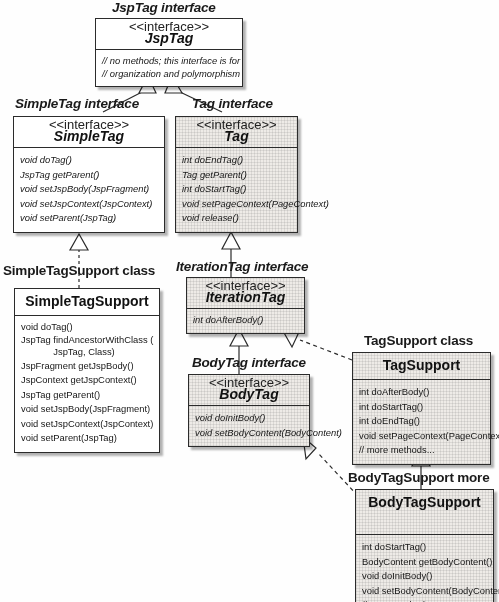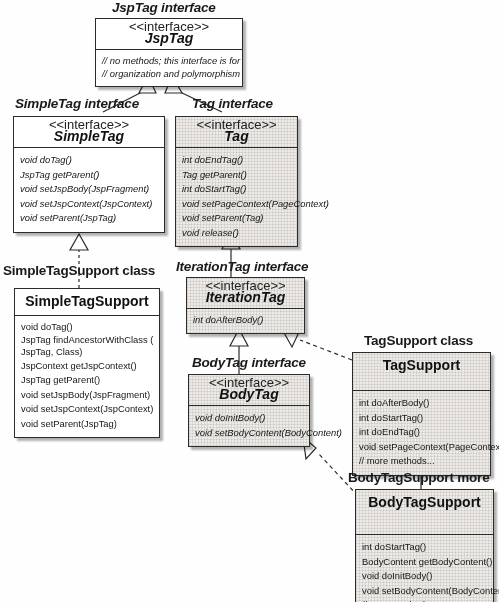--- a/index.html
+++ b/index.html
@@ -82,21 +82,21 @@
     font-size: 9.4px;
     font-style: italic;
     color: #161616;
     line-height: 14.5px;
     white-space: nowrap;
   }
   .m.plain {
     font-style: normal;
   }
   .m.indent {
-    text-align: left;
+    text-align: center;
     padding-right: 6px;
   }
   .m.tight {
     line-height: 12.5px;
   }
   
   #box-jsptag     { left: 95px;  top: 18px;  width: 148px; }
   #box-simpletag  { left: 13px;  top: 116px; width: 152px; }
   #box-tag        { left: 175px; top: 116px; width: 123px; }
   #box-stsupport  { left: 14px;  top: 288px; width: 146px; }
@@ -190,33 +190,33 @@
   <div class="box gray" id="box-tag">
     <div class="hdr">
       <div class="stereo">&lt;&lt;interface&gt;&gt;</div>
       <div class="tname">Tag</div>
     </div>
     <div class="body">
       <div class="m">int doEndTag()</div>
       <div class="m">Tag getParent()</div>
       <div class="m">int doStartTag()</div>
       <div class="m">void setPageContext(PageContext)</div>
-      <div class="m">void setParent(Tag)</div>
       <div class="m">void release()</div>
     </div>
   </div>
 
   <div class="box" id="box-stsupport">
     <div class="hdr">
       <div class="tname plain" style="padding:3px 0 3px 0;">SimpleTagSupport</div>
     </div>
     <div class="body">
       <div class="m plain tight">void doTag()</div>
       <div class="m plain tight">JspTag findAncestorWithClass (</div>
       <div class="m plain tight indent">JspTag, Class)</div>
+      <div class="m plain">JspFragment getJspBody()</div>
       <div class="m plain">JspContext getJspContext()</div>
       <div class="m plain">JspTag getParent()</div>
       <div class="m plain">void setJspBody(JspFragment)</div>
       <div class="m plain">void setJspContext(JspContext)</div>
       <div class="m plain">void setParent(JspTag)</div>
     </div>
   </div>
 
   <div class="box gray" id="box-iteration">
     <div class="hdr">
@@ -234,21 +234,21 @@
       <div class="tname">BodyTag</div>
     </div>
     <div class="body">
       <div class="m">void doInitBody()</div>
       <div class="m">void setBodyContent(BodyContent)</div>
     </div>
   </div>
 
   <div class="box gray" id="box-tagsupport">
     <div class="hdr">
-      <div class="tname plain" style="padding:3px 0 14px 0;">TagSupport</div>
+      <div class="tname plain" style="padding:3px 0 3px 0;">TagSupport</div>
     </div>
     <div class="body">
       <div class="m plain">int doAfterBody()</div>
       <div class="m plain">int doStartTag()</div>
       <div class="m plain">int doEndTag()</div>
       <div class="m plain">void setPageContext(PageContext)</div>
       <div class="m plain">// more methods...</div>
     </div>
   </div>
 

